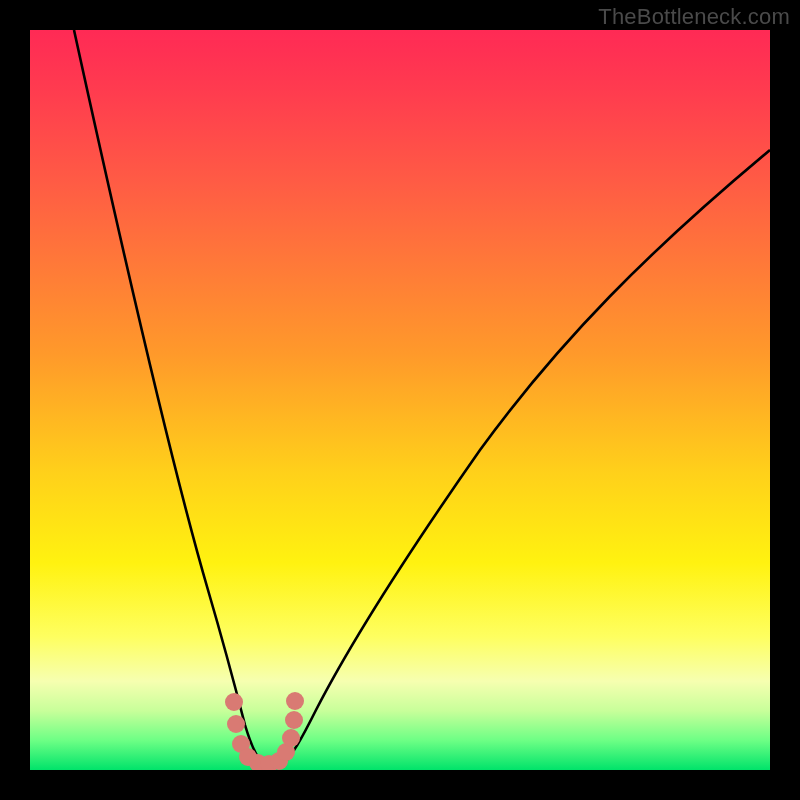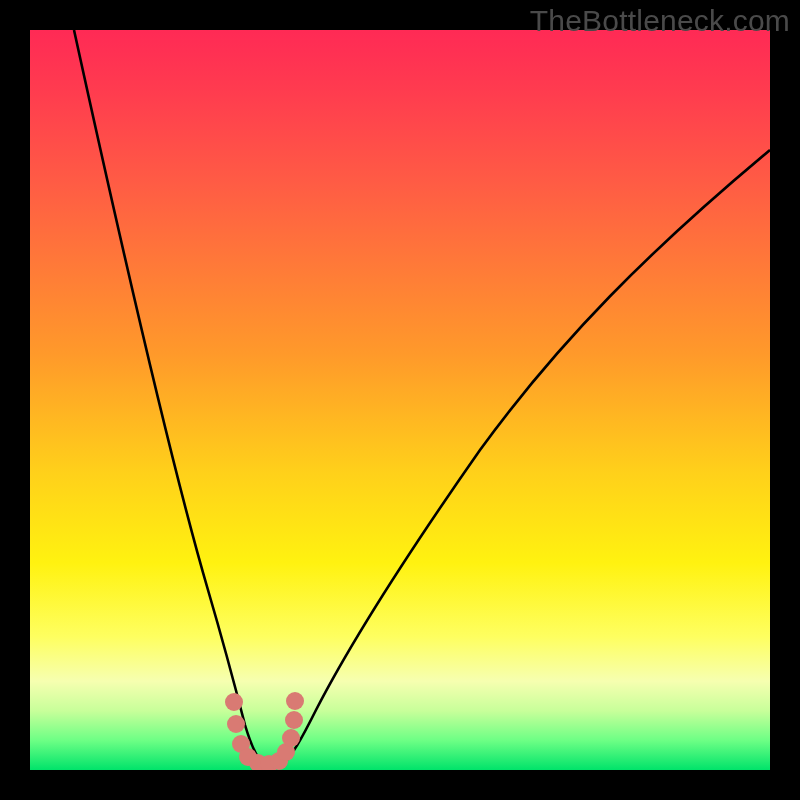--- a/index.html
+++ b/index.html
@@ -40,21 +40,21 @@
       #c8ff9a 92%,
       #6dff85 96%,
       #00e36a 100%
     );
   }
   .watermark {
     position: absolute;
     top: 4px;
     right: 10px;
     color: #4a4a4a;
-    font-size: 30px;
+    font-size: 22px;
     letter-spacing: 0.2px;
     font-weight: 400;
     font-family: Arial, Helvetica, sans-serif;
   }
   svg.curves {
     position: absolute;
     top: 0;
     left: 0;
   }
 </style>

